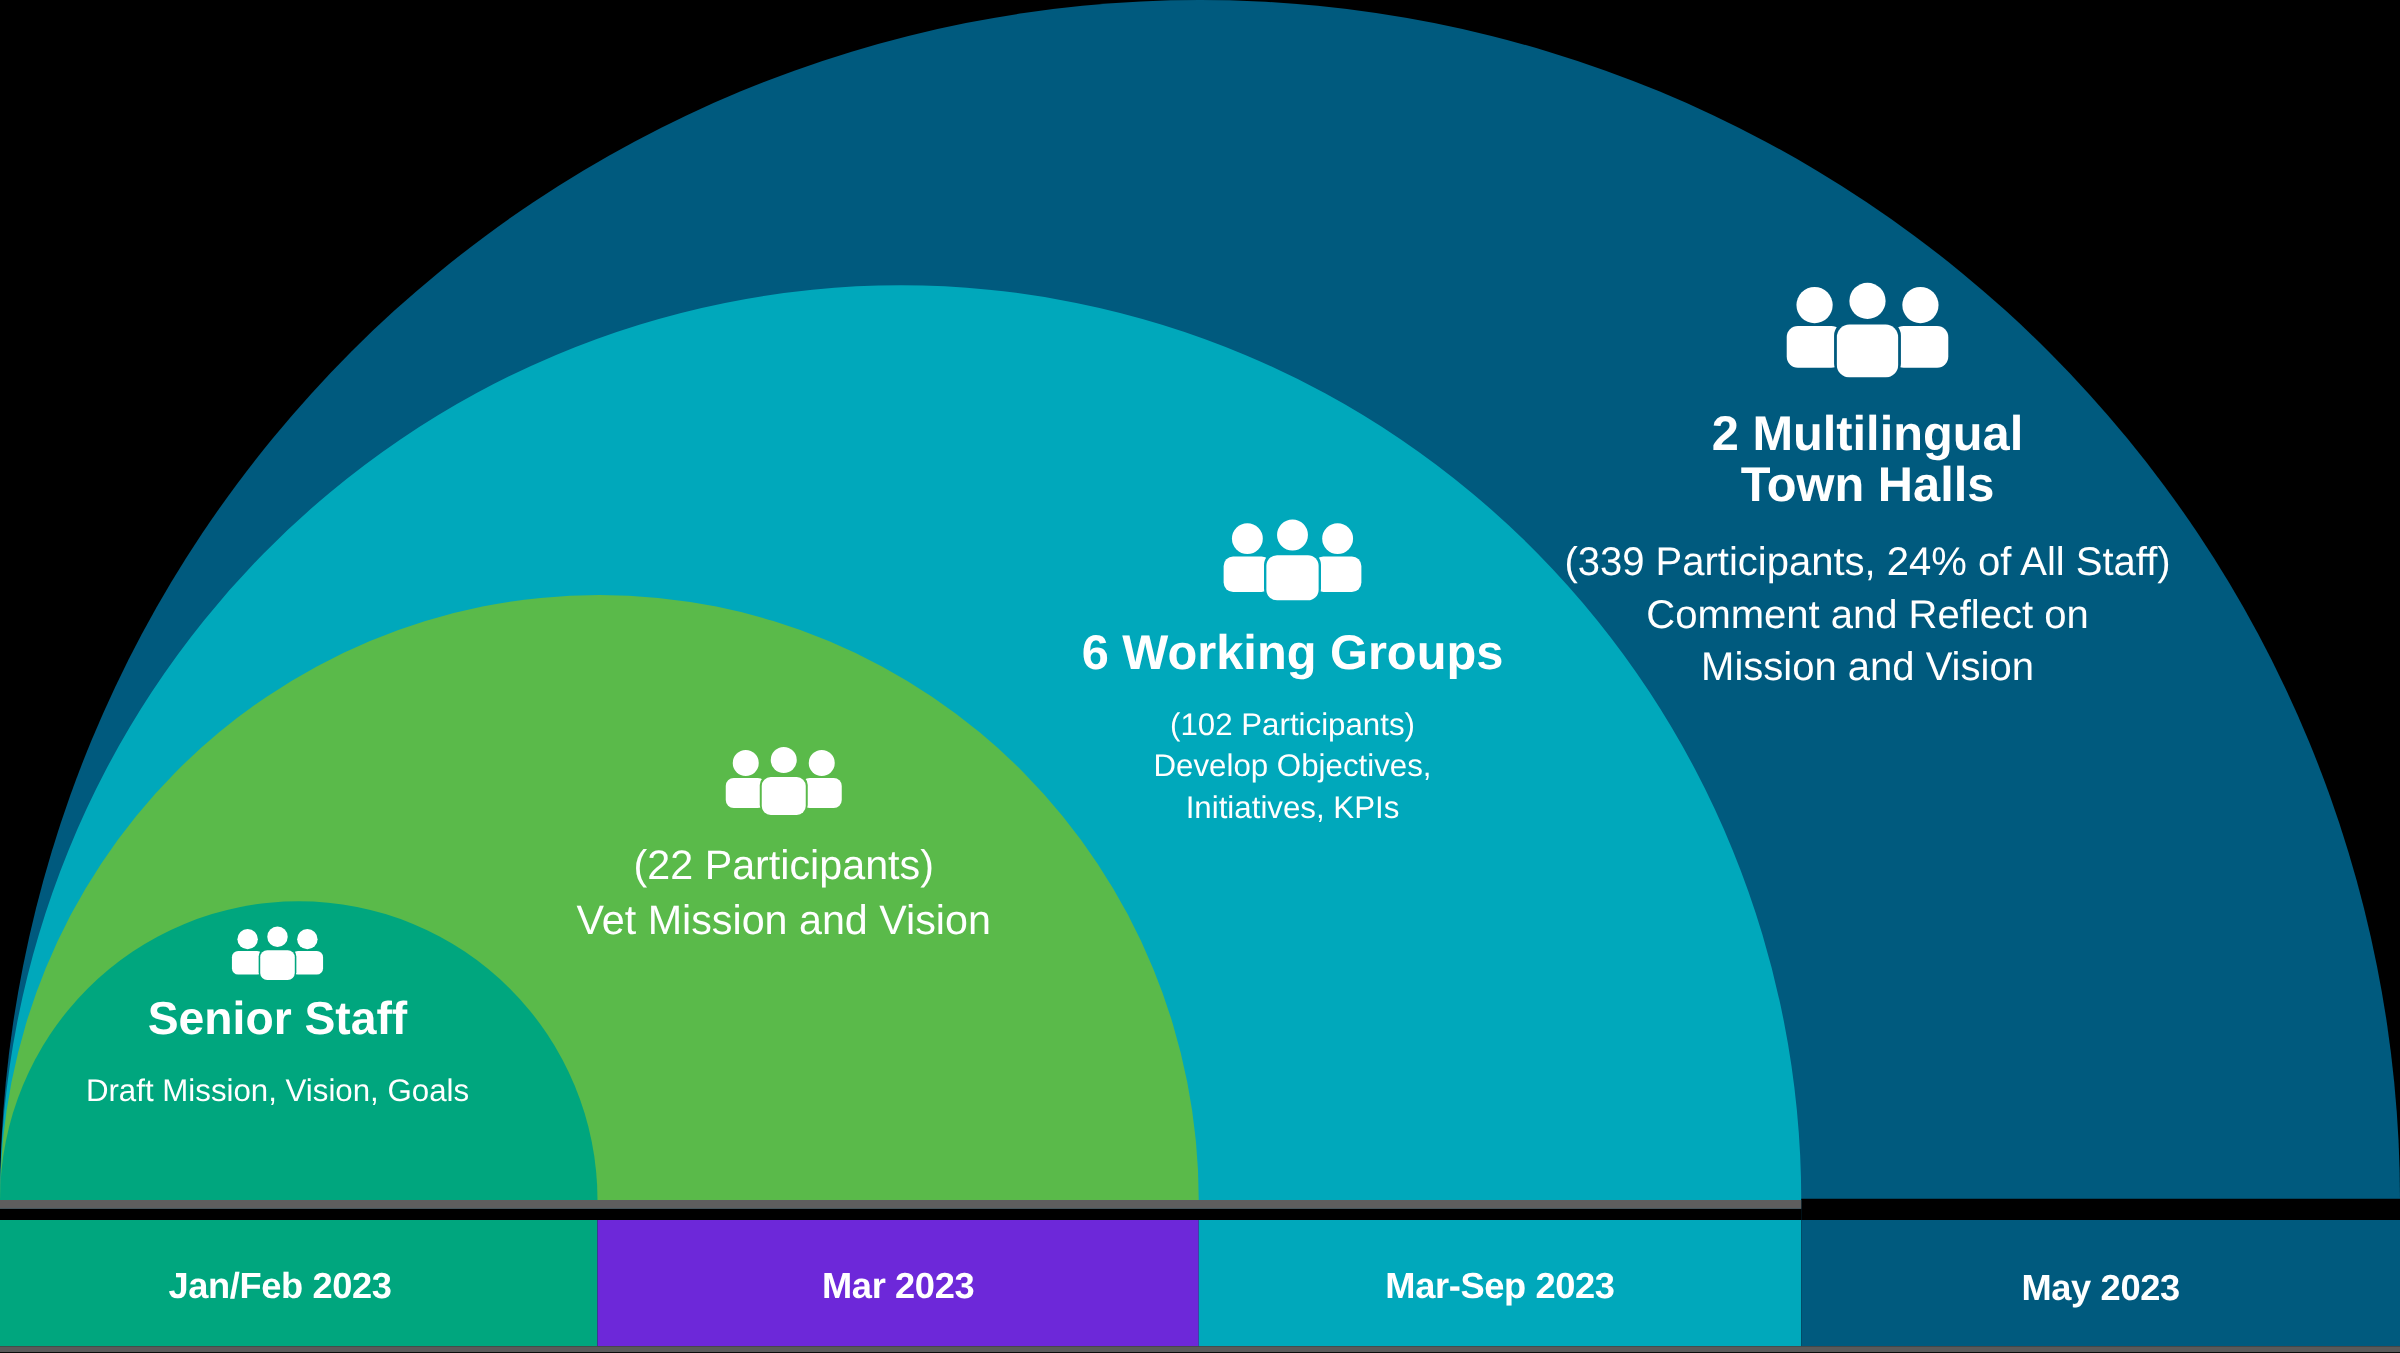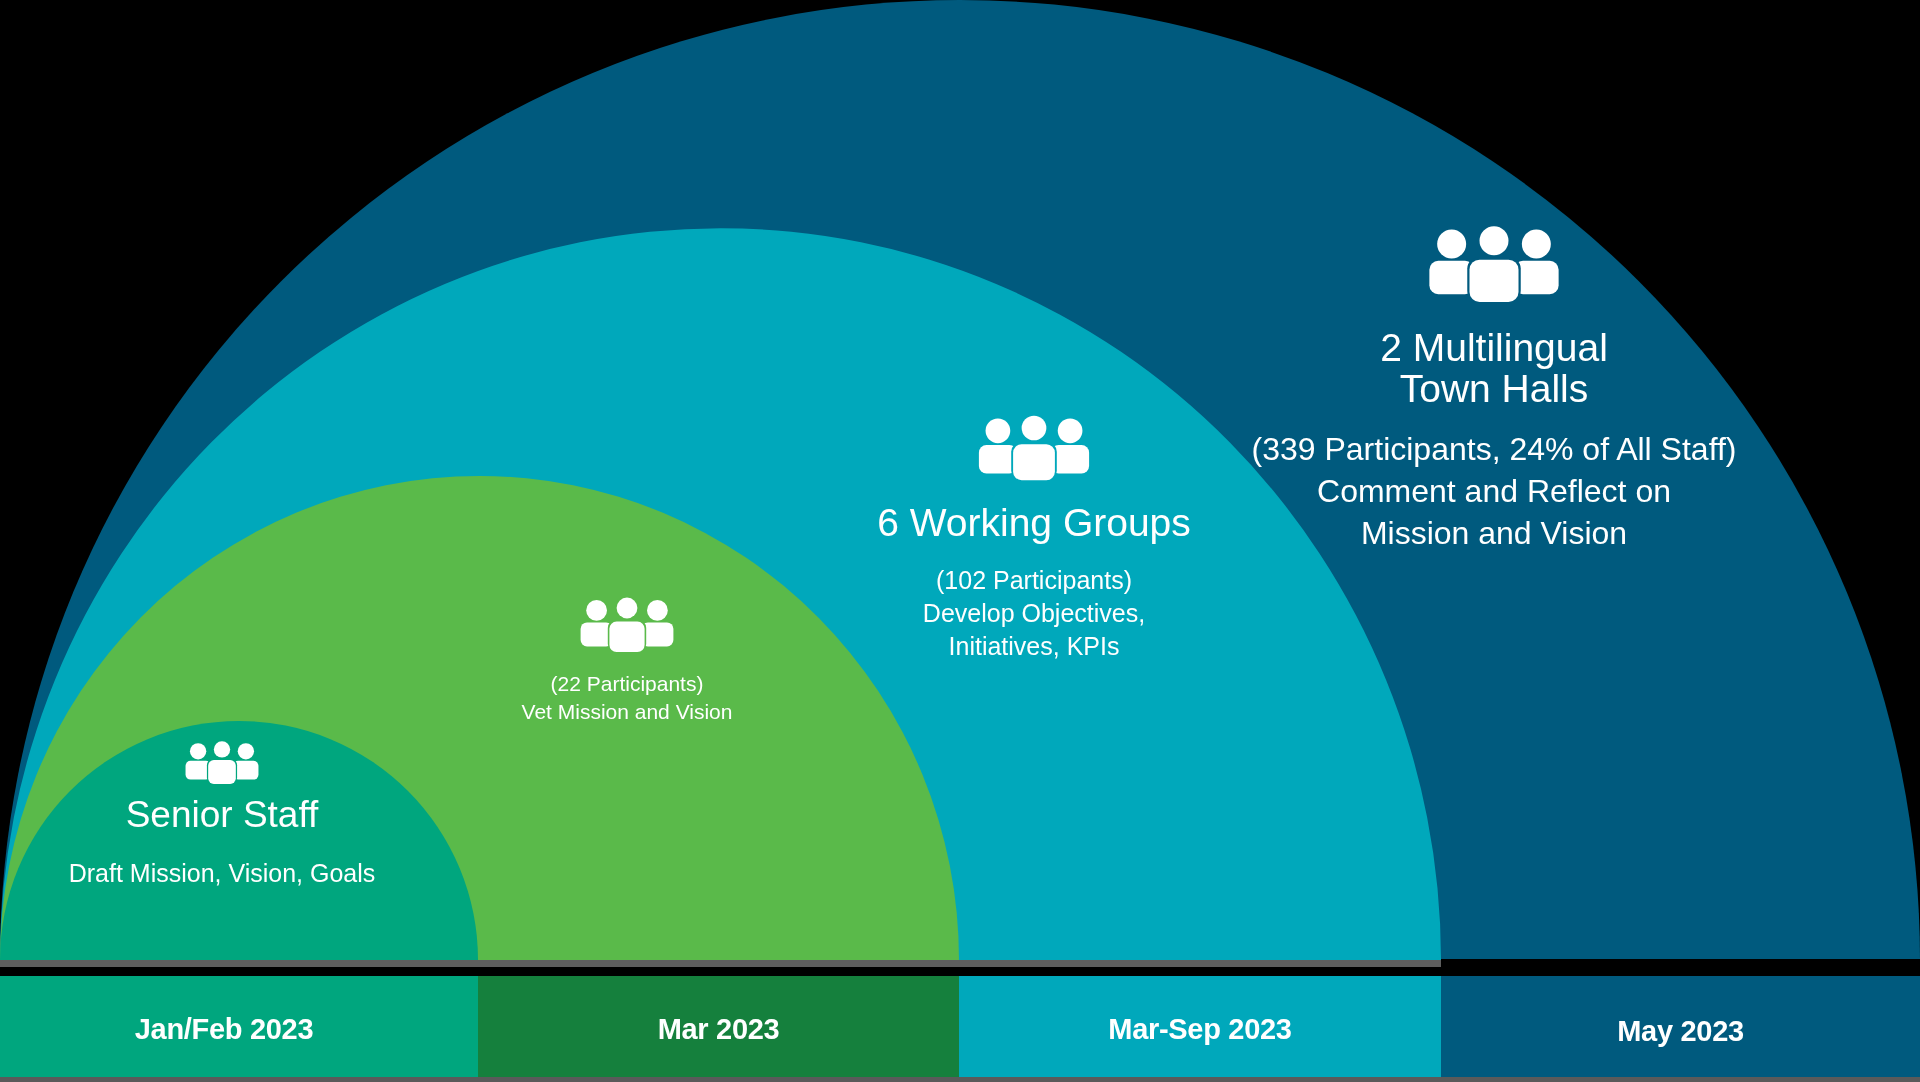--- a/index.html
+++ b/index.html
@@ -26,40 +26,40 @@
     .stage {
       position: absolute;
       text-align: center;
       color: #ffffff;
     }
     .stage .icon {
       display: block;
       margin: 0 auto;
     }
     .stage .title {
-      font-weight: normal;
+      font-weight: bold;
       line-height: 1.05;
       margin: 16px;
     }
     .stage .desc {
       font-weight: normal;
       line-height: 1.32;
       margin: 0;
     }
     .stage .desc span { display: block; }
 
     #stage-senior { left: 22px; top: 740px; width: 400px; }
     #stage-senior .icon { width: 76px; height: 44px; }
     #stage-senior .title { font-size: 37px; margin-top: 12px; }
     #stage-senior .desc { font-size: 25px; margin-top: 22px; }
 
     #stage-focus { left: 427px; top: 596px; width: 400px; }
     #stage-focus .icon { width: 96px; height: 56px; }
     #stage-focus .title { font-size: 38px; margin-top: 16px; }
-    #stage-focus .desc { font-size: 21px; margin-top: 18px; }
+    #stage-focus .desc { font-size: 33px; margin-top: 18px; }
 
     #stage-working { left: 834px; top: 413px; width: 400px; }
     #stage-working .icon { width: 114px; height: 68px; }
     #stage-working .title { font-size: 39px; margin-top: 22px; }
     #stage-working .desc { font-size: 25px; margin-top: 20px; }
 
     #stage-townhalls { left: 1244px; top: 224px; width: 500px; }
     #stage-townhalls .icon { width: 134px; height: 78px; }
     #stage-townhalls .title { font-size: 39px; margin-top: 26px; }
     #stage-townhalls .desc { font-size: 32px; margin-top: 18px; }
@@ -198,21 +198,21 @@
       <span>Mission and Vision</span>
     </p>
   </div>
 
   <div id="divider-grey"></div>
 
   <div id="timeline">
     <div class="period" style="width:478px;background:#00a67e;">
       <span style="margin-left:-30px;">Jan/Feb 2023</span>
     </div>
-    <div class="period" style="width:481px;background:#15803d;">
+    <div class="period" style="width:481px;background:#6d28d9;">
       <span>Mar 2023</span>
     </div>
     <div class="period" style="width:482px;background:#00a8bb;">
       <span>Mar-Sep 2023</span>
     </div>
     <div class="period" style="width:479px;background:#005a7e;">
       <span style="padding-top:10px;">May 2023</span>
     </div>
   </div>
   <div id="timeline-bottom-edge"></div>

